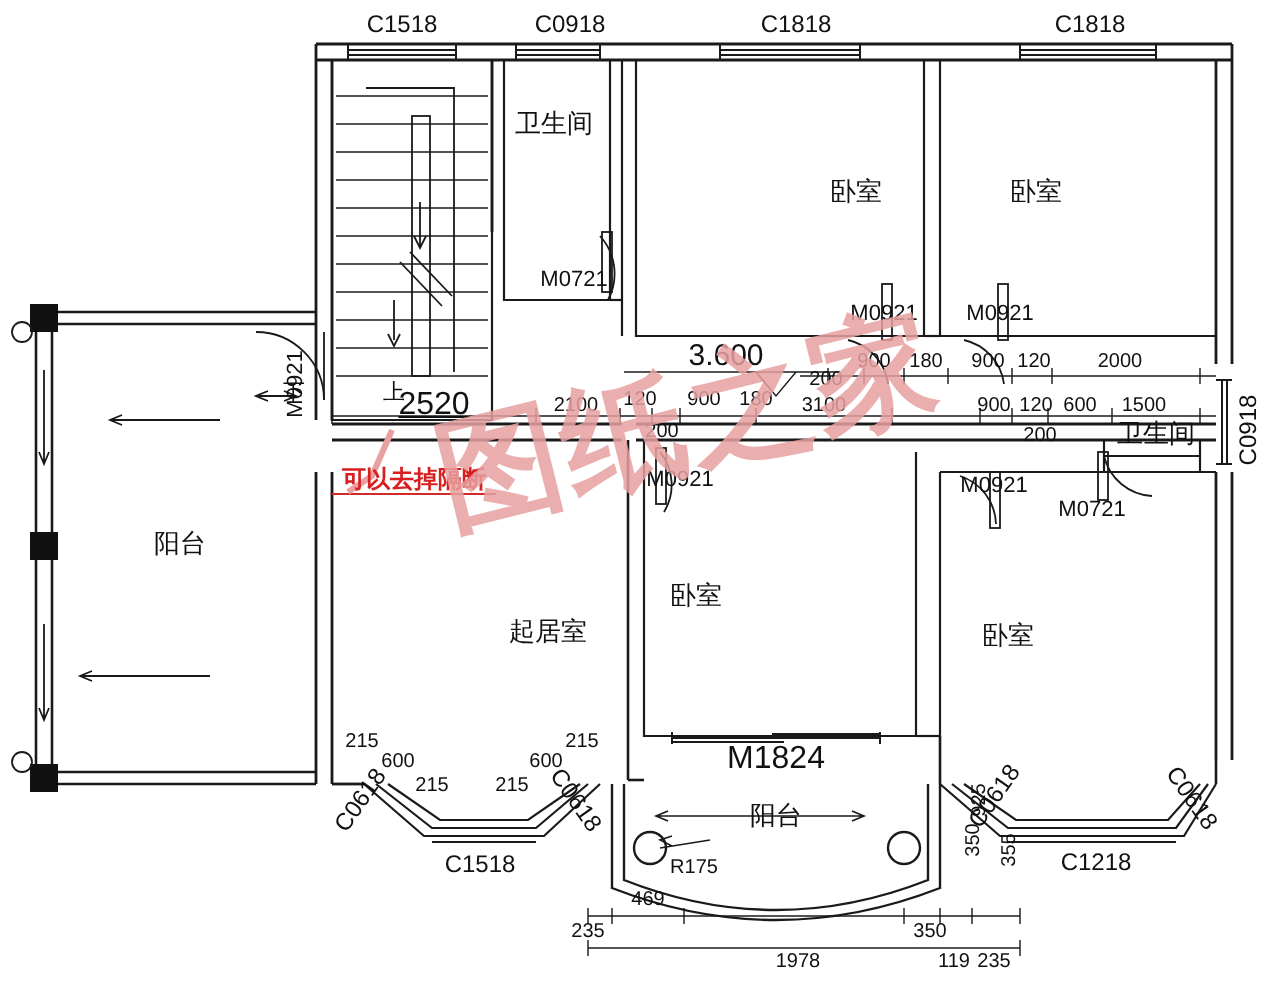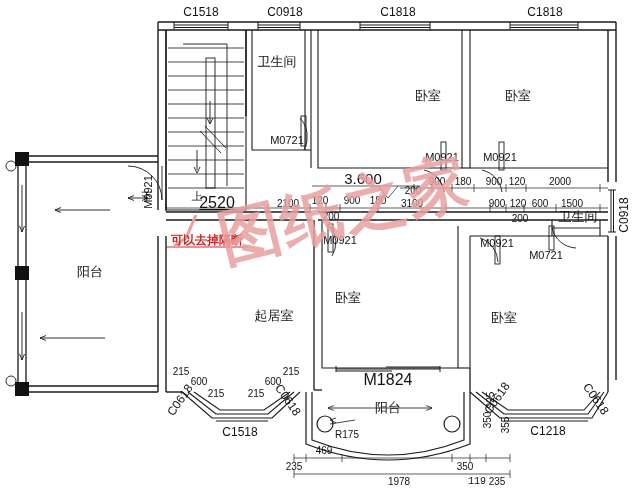--- a/index.html
+++ b/index.html
@@ -256,21 +256,21 @@
       <div style="position: absolute; white-space: nowrap; color: rgb(17, 17, 17); font-size: 10px; left: 181px; top: 371px; transform: translate(-50%, -50%);">215</div>
       <div style="position: absolute; white-space: nowrap; color: rgb(17, 17, 17); font-size: 10px; left: 199px; top: 381px; transform: translate(-50%, -50%);">600</div>
       <div style="position: absolute; white-space: nowrap; color: rgb(17, 17, 17); font-size: 10px; left: 216px; top: 393px; transform: translate(-50%, -50%);">215</div>
       <div style="position: absolute; white-space: nowrap; color: rgb(17, 17, 17); font-size: 10px; left: 256px; top: 393px; transform: translate(-50%, -50%);">215</div>
       <div style="position: absolute; white-space: nowrap; color: rgb(17, 17, 17); font-size: 10px; left: 273px; top: 381px; transform: translate(-50%, -50%);">600</div>
       <div style="position: absolute; white-space: nowrap; color: rgb(17, 17, 17); font-size: 10px; left: 291px; top: 371px; transform: translate(-50%, -50%);">215</div>
       <div style="position: absolute; white-space: nowrap; color: rgb(17, 17, 17); font-size: 10px; left: 294px; top: 466px; transform: translate(-50%, -50%);">235</div>
       <div style="position: absolute; white-space: nowrap; color: rgb(17, 17, 17); font-size: 10px; left: 324px; top: 438px; transform: translate(-50%, -50%); margin-top: 12px;">469</div>
       <div style="position: absolute; white-space: nowrap; color: rgb(17, 17, 17); font-size: 10px; left: 399px; top: 481px; transform: translate(-50%, -50%);">1978</div>
       <div style="position: absolute; white-space: nowrap; color: rgb(17, 17, 17); font-size: 10px; left: 465px; top: 466px; transform: translate(-50%, -50%);">350</div>
-      <div style="position: absolute; white-space: nowrap; color: rgb(17, 17, 17); font-size: 10px; left: 477px; top: 481px; transform: translate(-50%, -50%); font-family: Liberation Mono, monospace;">119</div>
+      <div style="position: absolute; white-space: nowrap; color: rgb(17, 17, 17); font-size: 10px; left: 477px; top: 481px; transform: translate(-50%, -50%);">119</div>
       <div style="position: absolute; white-space: nowrap; color: rgb(17, 17, 17); font-size: 10px; left: 497px; top: 481px; transform: translate(-50%, -50%);">235</div>
       <div style="position: absolute; white-space: nowrap; color: rgb(17, 17, 17); font-size: 10px; left: 490px; top: 400px; transform: translate(-50%, -50%) rotate(-90deg);">925</div>
       <div style="position: absolute; white-space: nowrap; color: rgb(17, 17, 17); font-size: 10px; left: 487px; top: 420px; transform: translate(-50%, -50%) rotate(-90deg);">350</div>
       <div style="position: absolute; white-space: nowrap; color: rgb(17, 17, 17); font-size: 10px; left: 505px; top: 425px; transform: translate(-50%, -50%) rotate(-90deg);">355</div>
       <div style="position: absolute; white-space: nowrap; color: rgb(17, 17, 17); font-size: 10px; left: 347px; top: 434px; transform: translate(-50%, -50%);">R175</div>
       <div style="position: absolute; white-space: nowrap; color: rgb(17, 17, 17); font-size: 11px; left: 147px; top: 196px; transform: translate(-50%, -50%); font-family: &quot;DejaVu Sans&quot;, &quot;Liberation Sans&quot;, sans-serif;">下</div>
       <div style="position: absolute; white-space: nowrap; color: rgb(17, 17, 17); font-size: 11px; left: 197px; top: 196px; transform: translate(-50%, -50%); font-family: &quot;DejaVu Sans&quot;, &quot;Liberation Sans&quot;, sans-serif;">上</div>
       <div style="position: absolute; white-space: nowrap; color: rgb(216, 30, 30); font-size: 12px; left: 207px; top: 240px; transform: translate(-50%, -50%); font-family: &quot;DejaVu Sans&quot;, &quot;Liberation Sans&quot;, sans-serif; font-weight: 700;">可以去掉隔断</div>
     </div>
 

